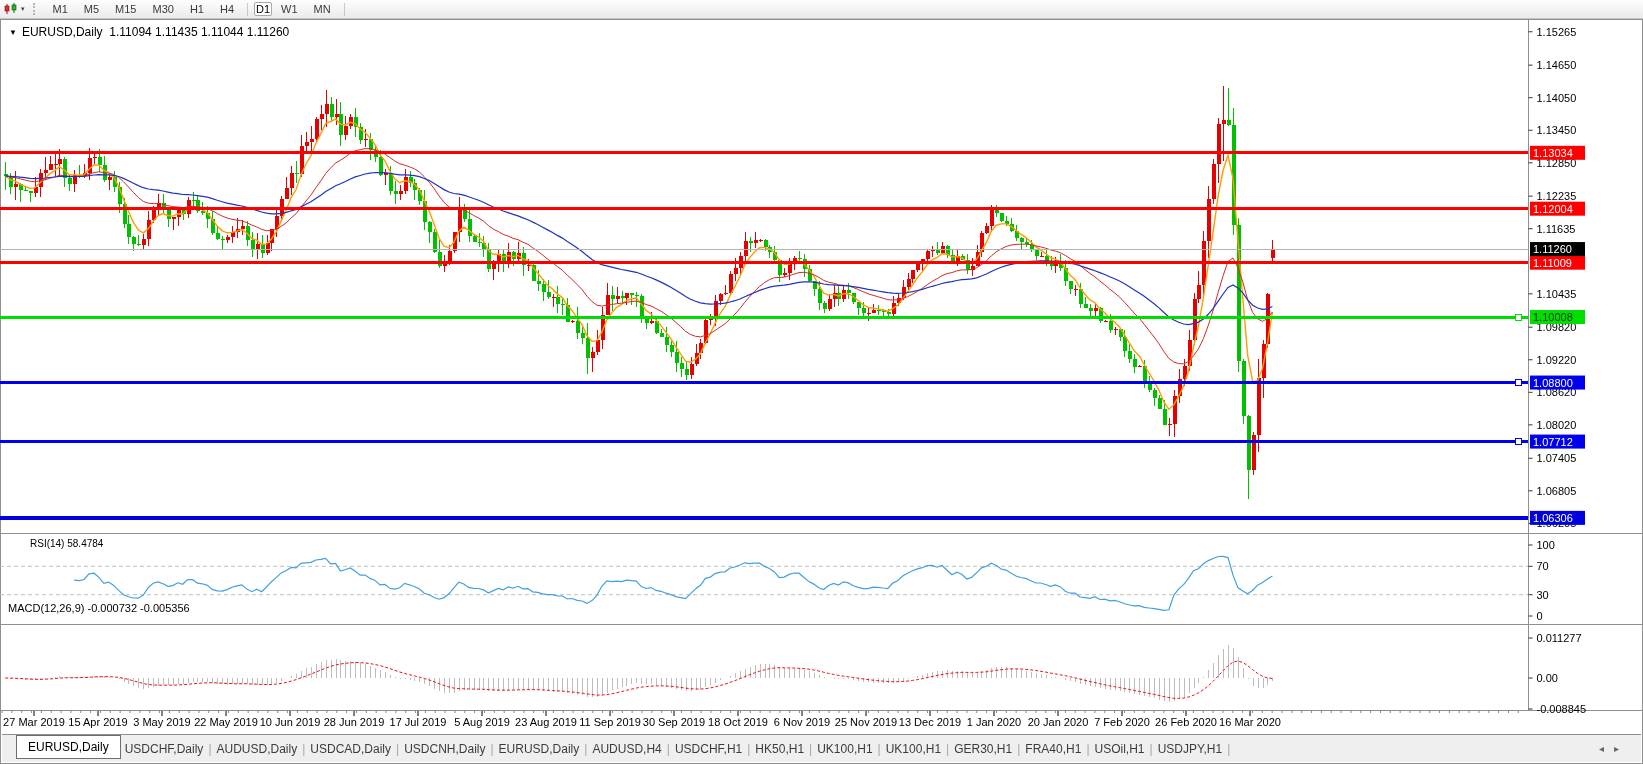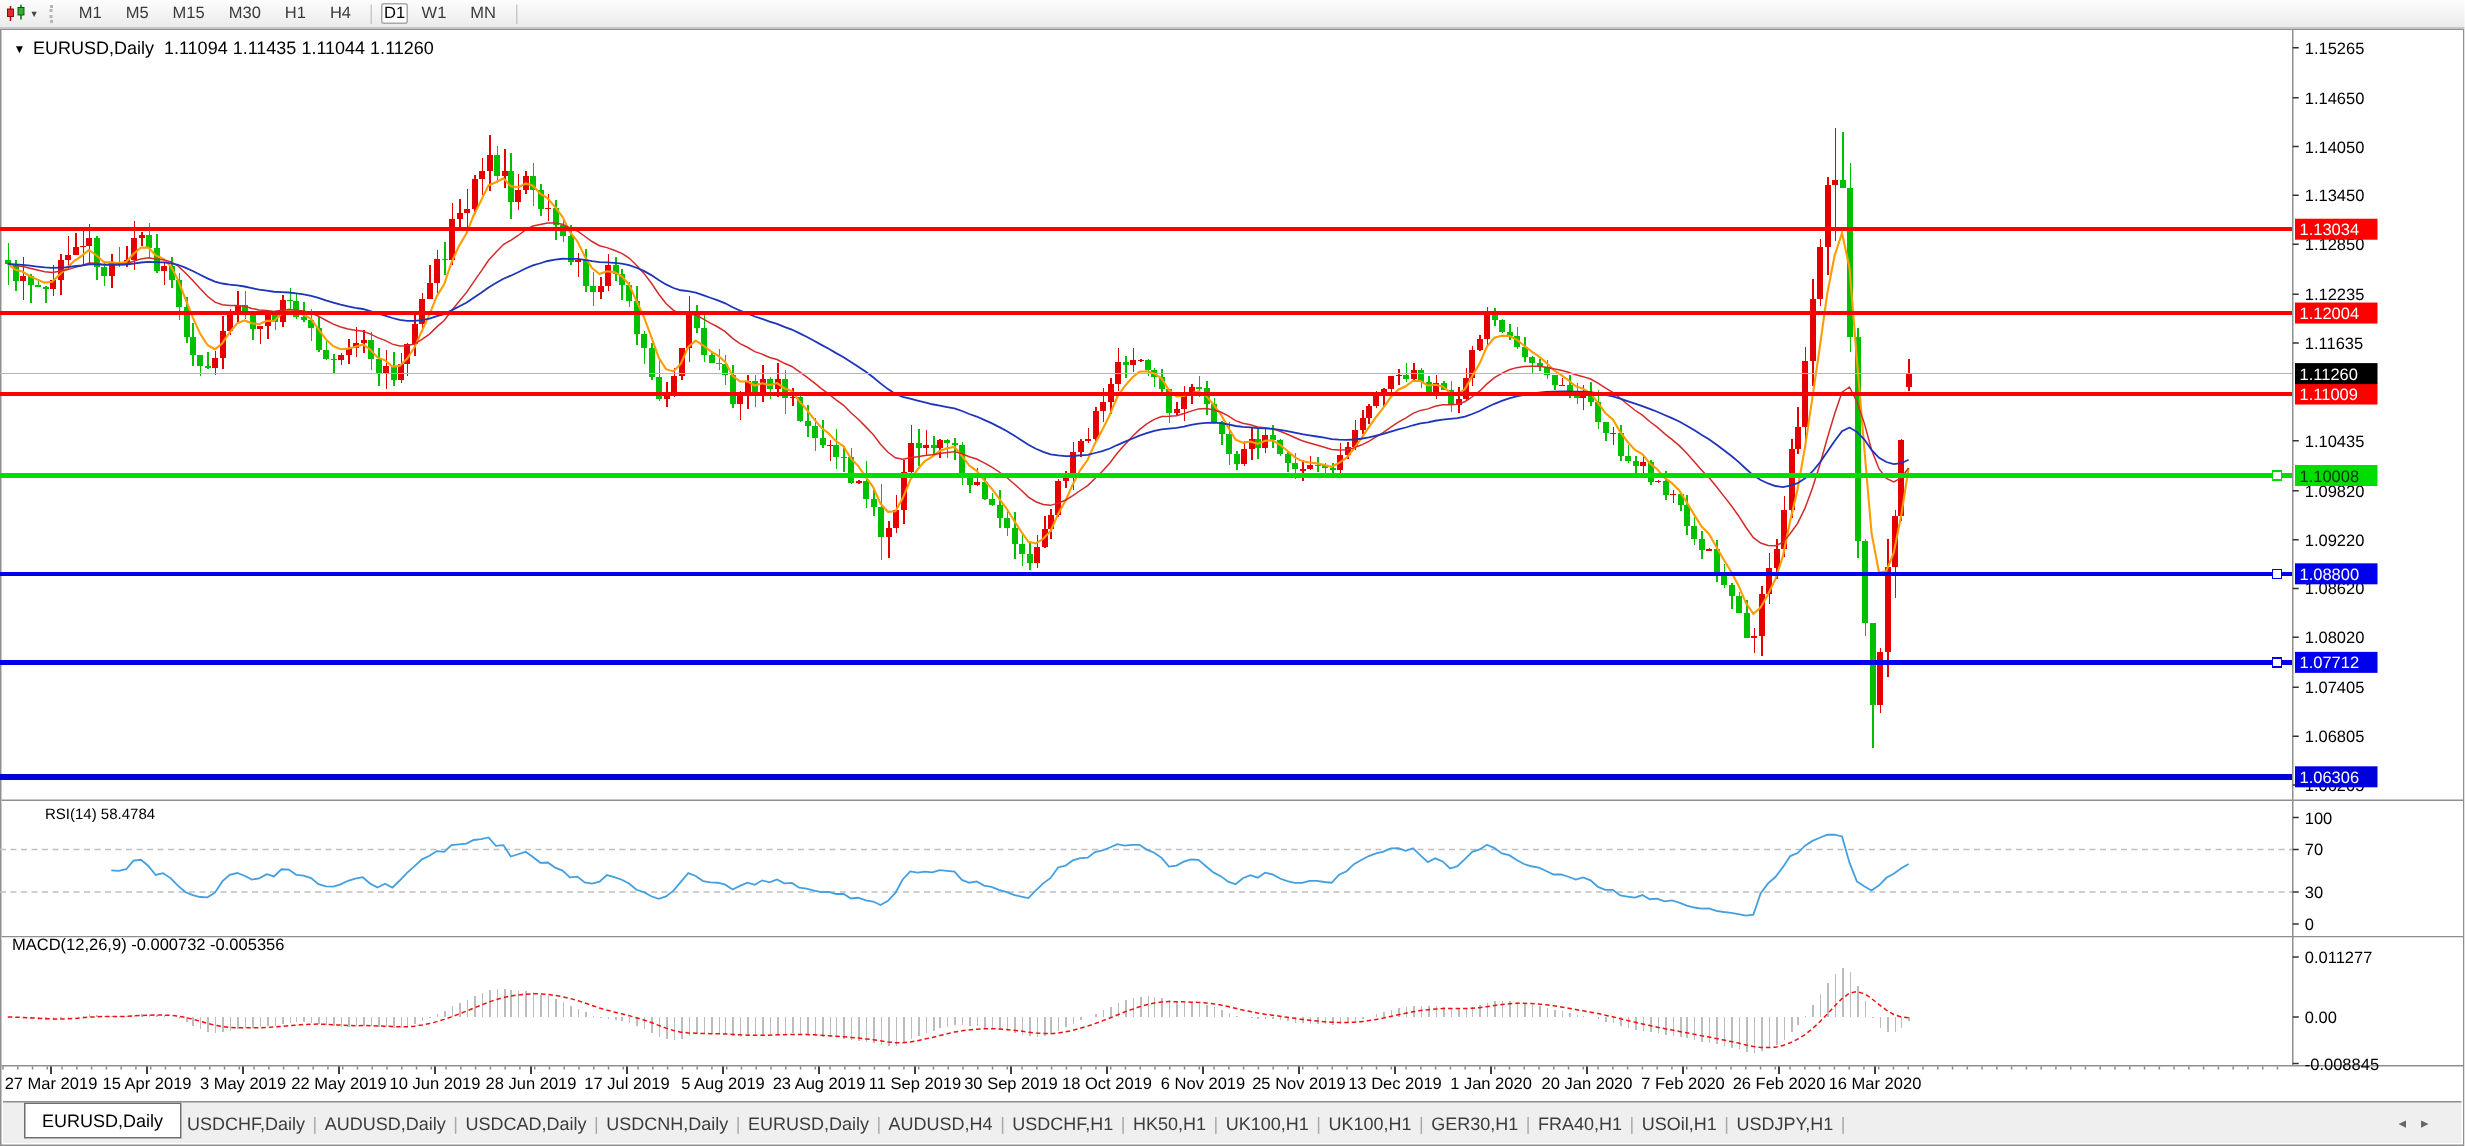--- a/index.html
+++ b/index.html
@@ -9,21 +9,21 @@
   .chart-type .caret{font-size:7px;color:#444;margin-left:3px;}
   .drag-handle{width:3px;height:12px;border-left:2px dotted #b5b5b5;margin:0 7px 0 4px;}
   .tf{padding:1px 7px;margin:0 1px;cursor:default;color:#3a3a3a;}
   .tf.active{background:#fff;border:1px solid #a8a8a8;border-radius:2px;padding:0px 1px;color:#000;}
   .tb-sep{width:1px;height:13px;background:#c9c9c9;margin:0 5px;}
   #chart-svg{position:absolute;top:0;left:0;z-index:1;}
   .overlay-label{position:absolute;z-index:3;color:#000;white-space:pre;}
   .chart-title{top:25px;left:9px;font-size:12px;font-weight:normal;}
   .chart-title .caret{font-size:8px;margin-right:5px;position:relative;top:-1px;}
   .rsi-label{top:538px;left:8px;font-size:10px;margin-left:22px;}
-  .macd-label{top:624px;left:8px;font-size:11px;}
+  .macd-label{top:602px;left:8px;font-size:11px;}
   .tab-bar{position:absolute;left:2px;right:2px;bottom:2px;height:28px;background:#efefef;border-top:1px solid #8f8f8f;display:flex;align-items:center;padding-left:14px;font-size:12px;color:#3c3c3c;z-index:6;box-sizing:border-box;}
   .tab{padding:3px 4px;white-space:nowrap;cursor:default;}
   .tab.active{background:#fff;border:1px solid #6e6e6e;margin-top:-3px;padding:4px 11px;color:#000;}
   .tab-sep{color:#a8a8a8;padding:0 1px;}
   .tab-arrows{position:absolute;right:12px;top:8px;font-size:10px;color:#666;letter-spacing:10px;}
 </style>
 </head>
 <body>
 
 <div class="toolbar">

